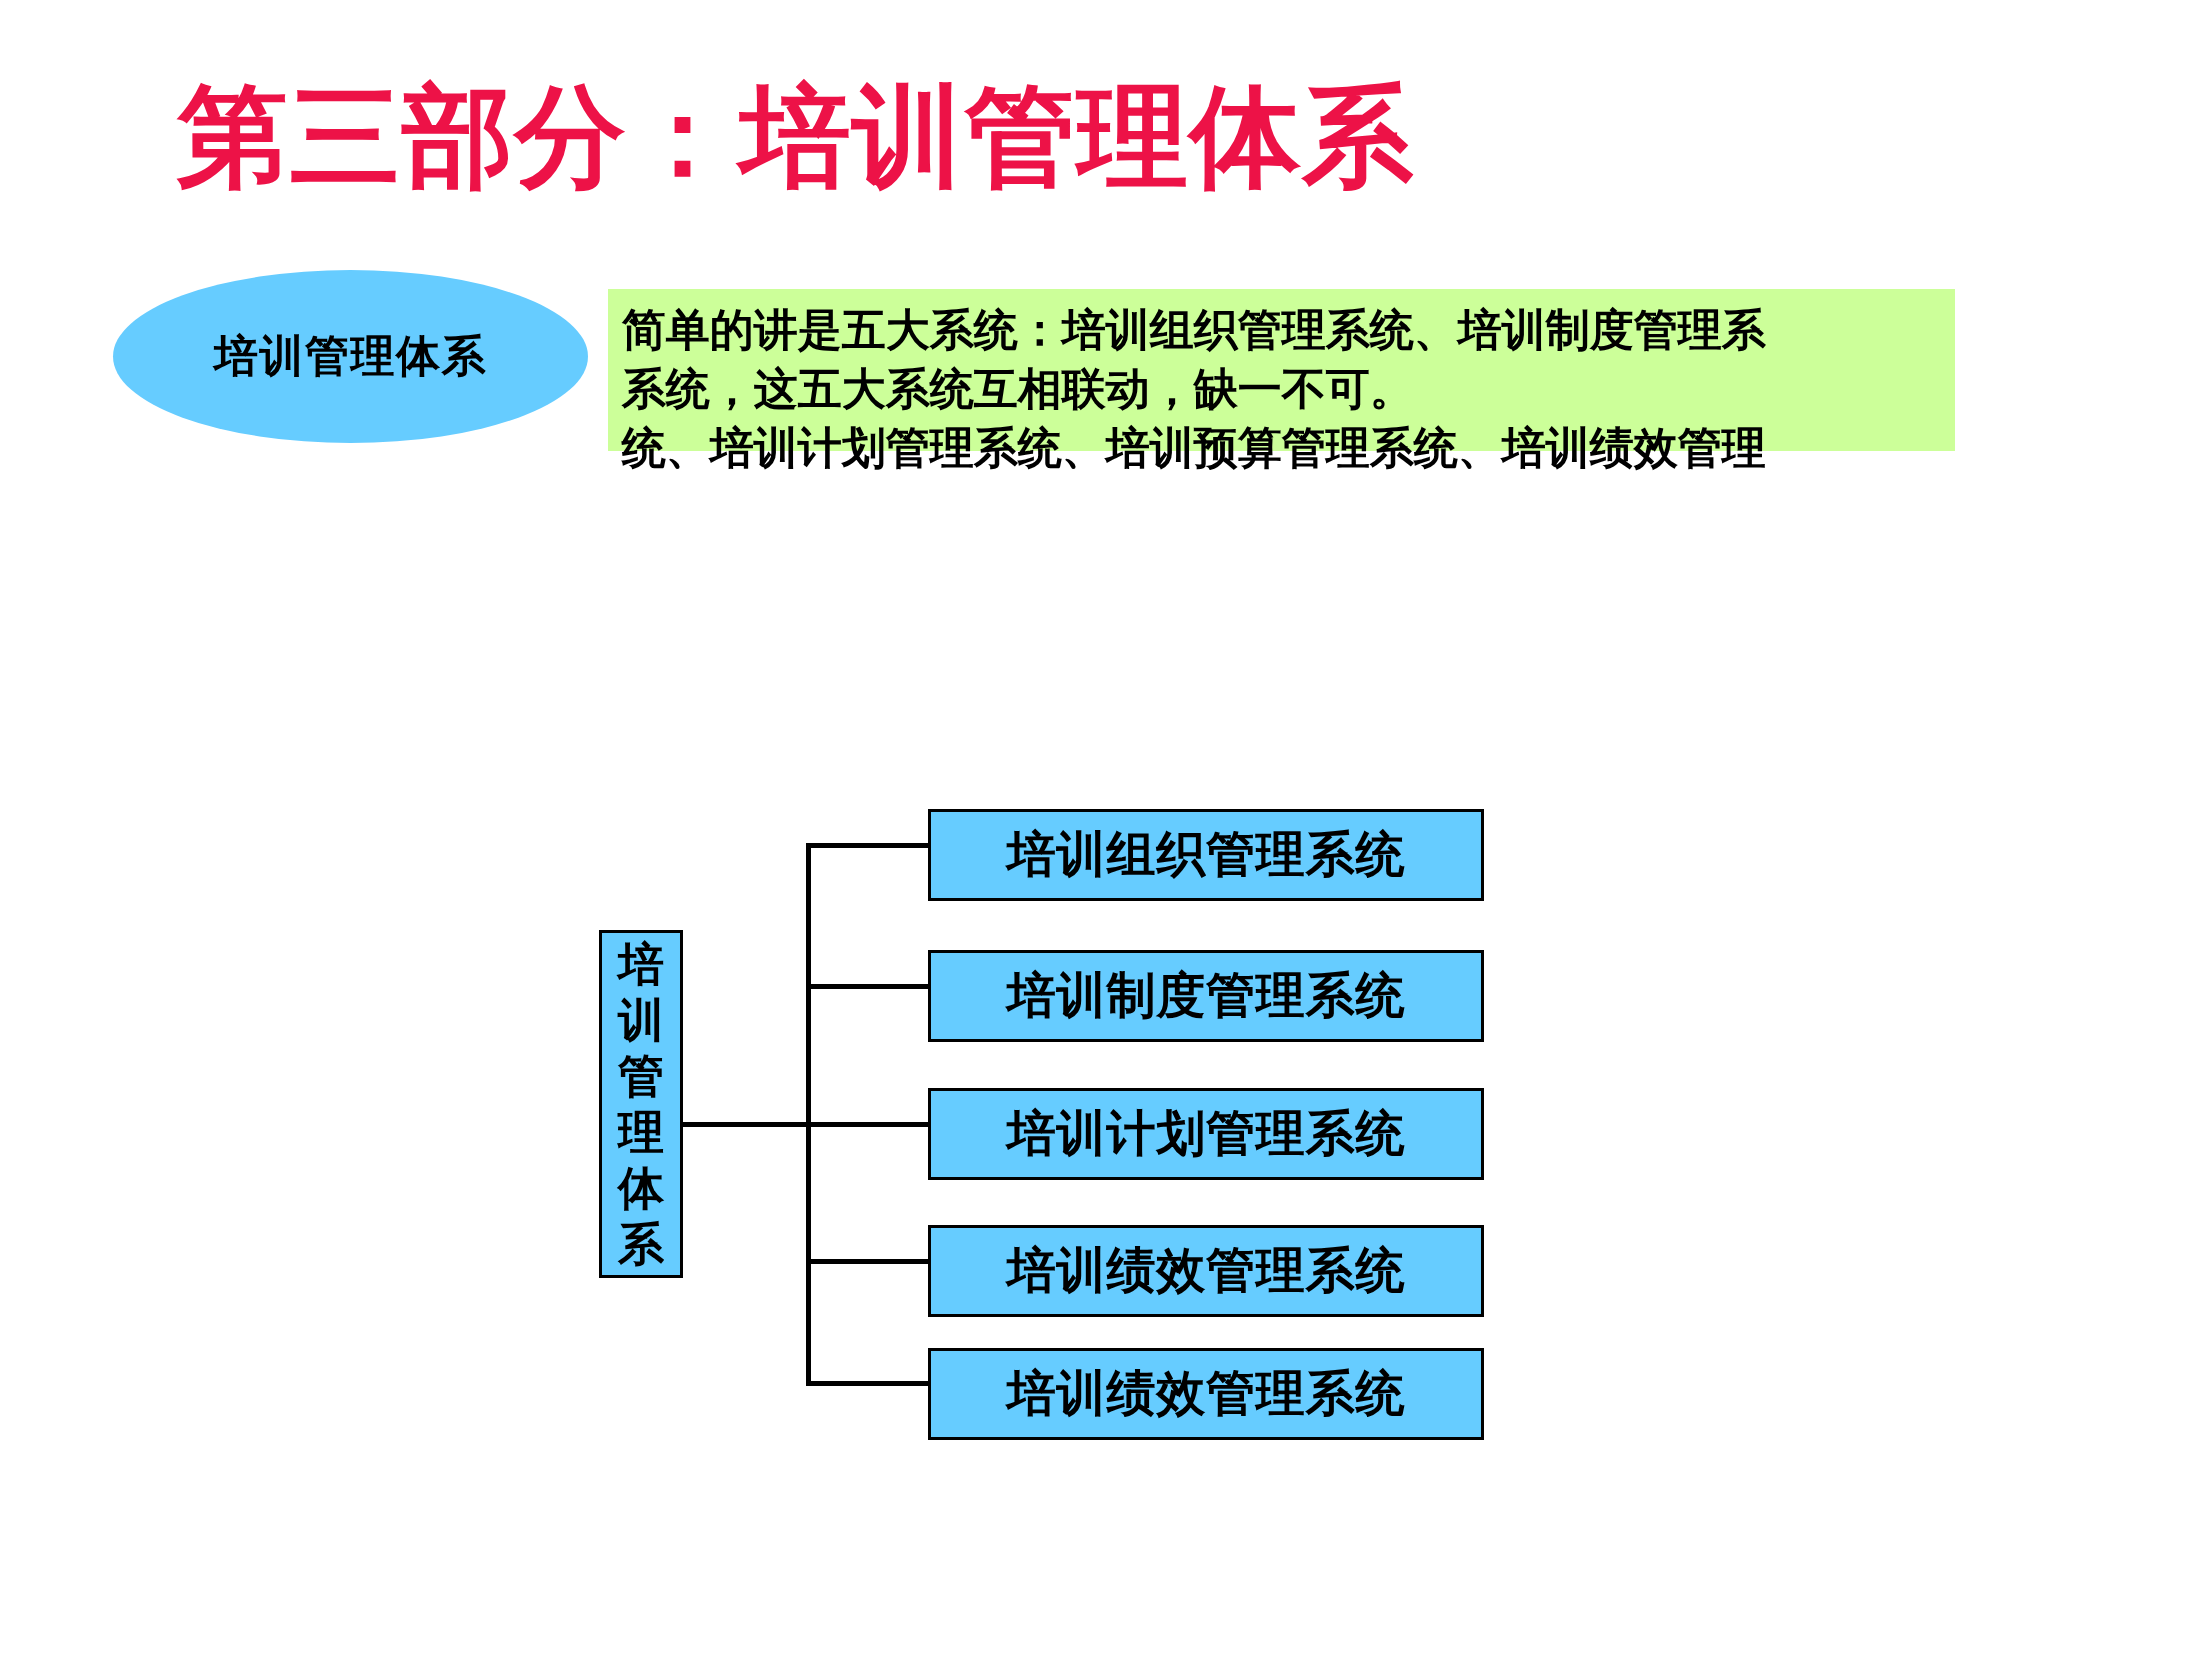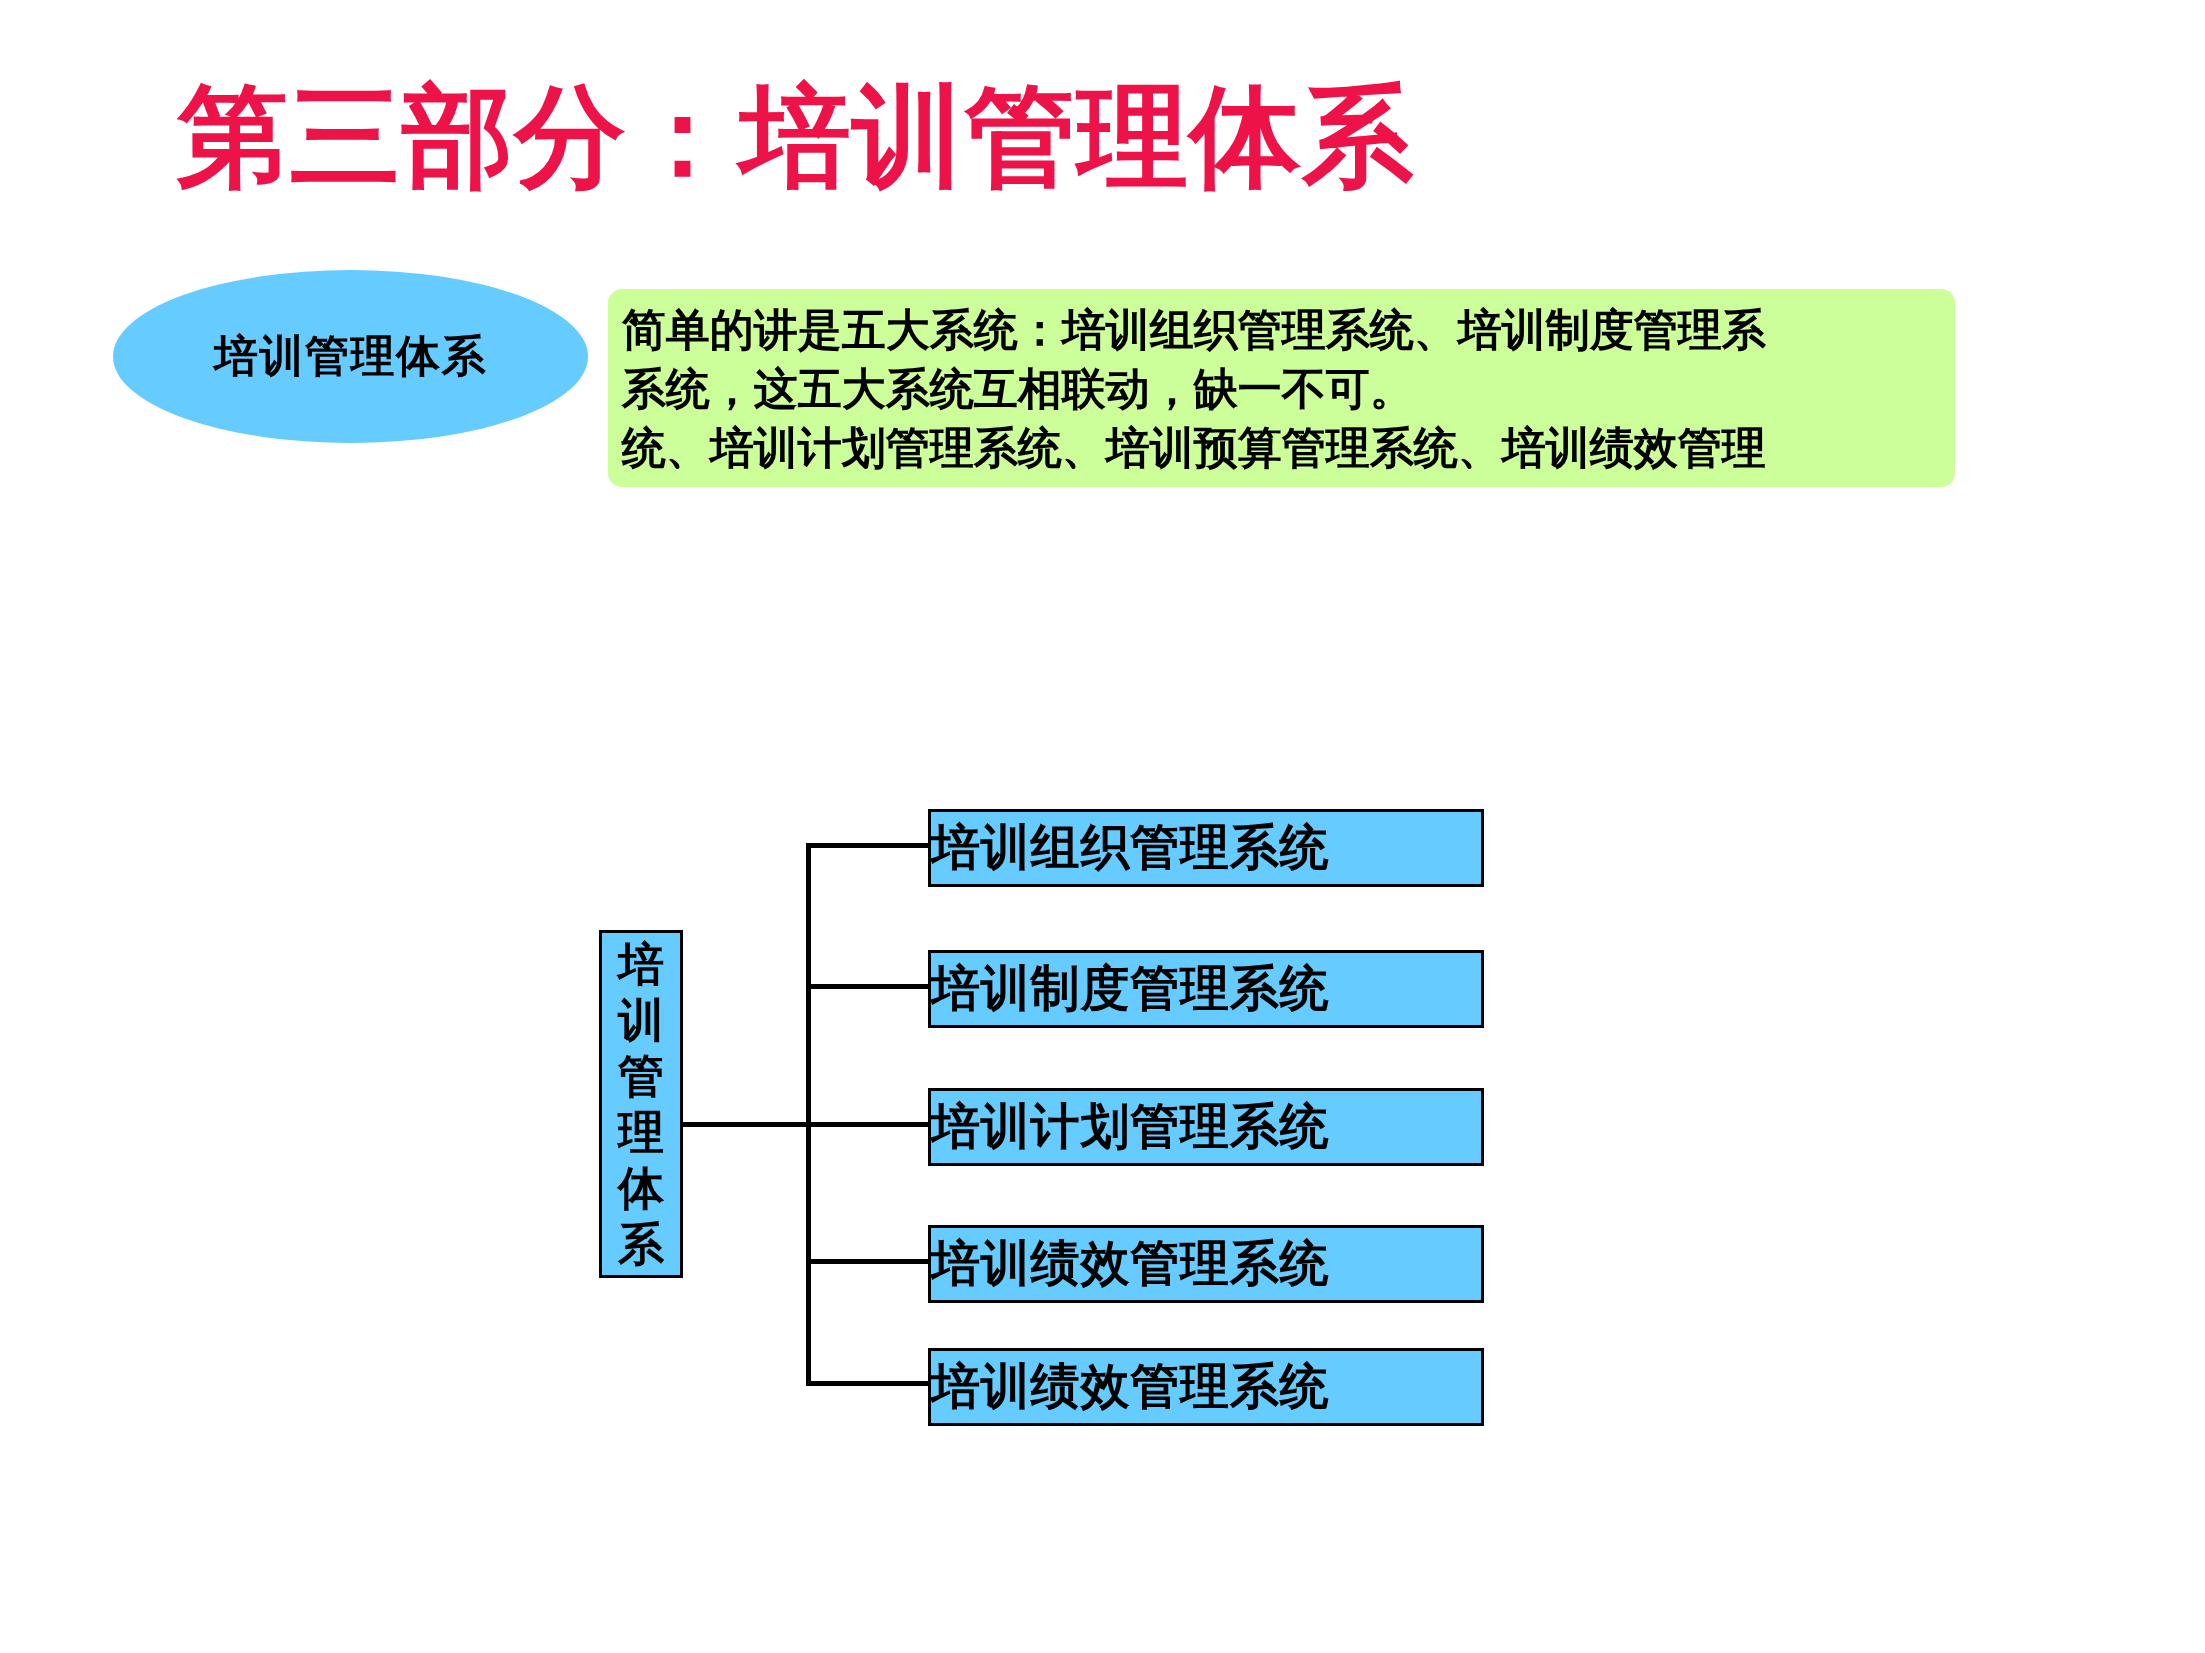--- a/index.html
+++ b/index.html
@@ -42,25 +42,24 @@
   }
   .topic-ellipse .label{
     font-size:44px;font-weight:700;color:#000;
     letter-spacing:1.5px;
   }
 
   
   .note-box{
     position:absolute;
     left:608px;top:289px;
-    width:1347px;height:198px;
+    width:1347px;height:162px;
     background:var(--note-green);
     box-sizing:border-box;
     padding:10.7px 12.3px 0 13.8px;
-    border-radius:14px;
   }
   .note-box .note-line{
     font-size:44px;font-weight:700;color:#000;
     line-height:59px;
     white-space:nowrap;
   }
 
   
   .root-box{
     position:absolute;
@@ -76,25 +75,25 @@
     font-size:46px;font-weight:700;color:#000;
     line-height:56px;
     text-align:center;
     word-break:break-all;
   }
 
   
   .sys-box{
     position:absolute;
     left:928px;
-    width:556px;height:78px;
+    width:556px;height:92px;
     background:var(--shape-blue);
     border:3.8px solid var(--line-black);
     box-sizing:border-box;
-    display:flex;align-items:center;justify-content:flex-start;
+    display:flex;align-items:center;justify-content:center;
   }
   .sys-box .label{
     font-size:49px;font-weight:700;color:#000;
     letter-spacing:0.8px;
     white-space:nowrap;
   }
 
   
   .hline,.vline{position:absolute;background:var(--line-black);}
   .hline{height:4.6px;}

